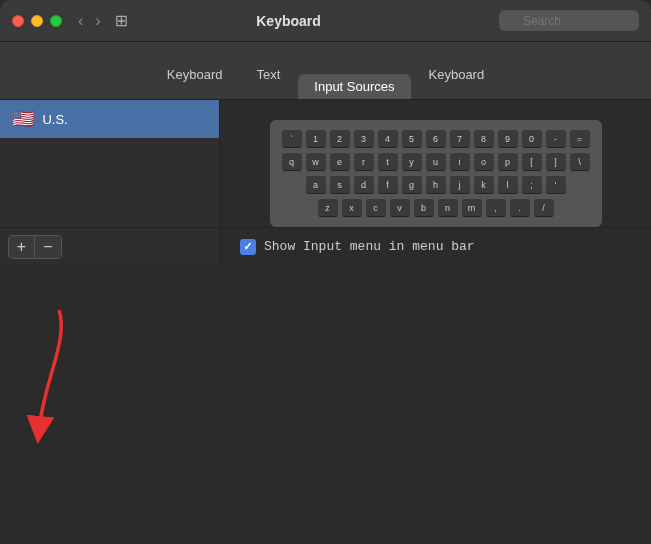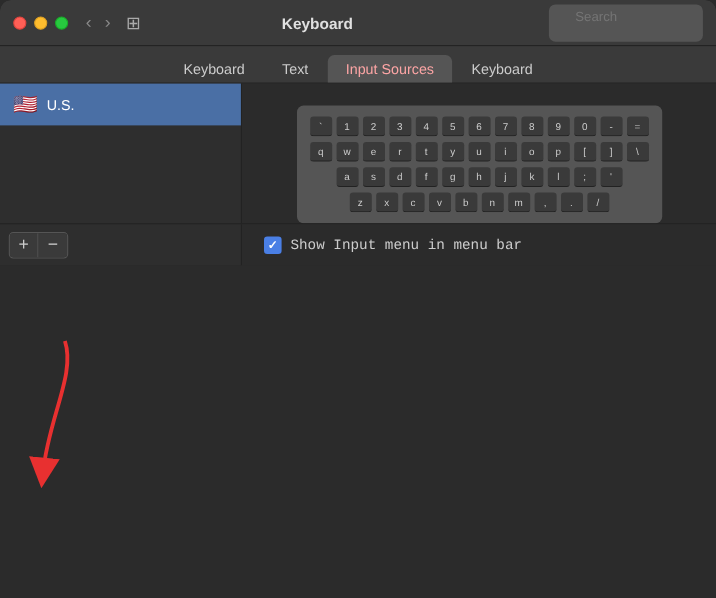--- a/index.html
+++ b/index.html
@@ -67,21 +67,21 @@
       font-weight: 600;
       flex: 1;
       text-align: center;
       margin-left: -60px;
     }
 
     .search-box {
       background: #555;
       border: none;
       border-radius: 6px;
-      padding: 4px 10px 16px 24px;
+      padding: 4px 10px 3px 24px;
       color: #ccc;
       font-size: 12px;
       width: 140px;
       outline: none;
       position: relative;
     }
     .search-wrap {
       position: relative;
       display: flex;
       align-items: center;
@@ -108,21 +108,22 @@
       font-size: 13px;
       color: #ccc;
       cursor: pointer;
       border-radius: 6px 6px 0 0;
       background: transparent;
       border: none;
       font-family: inherit;
     }
     .tab.active {
       background: #555;
-      color: #fca5a5;
+      color: #ffffff;
+      margin-top: 24px;
     }
 
     
     .left-panel {
       width: 220px;
       border-right: 1px solid #222;
       display: flex;
       flex-direction: column;
       background: #2e2e2e;
     }

